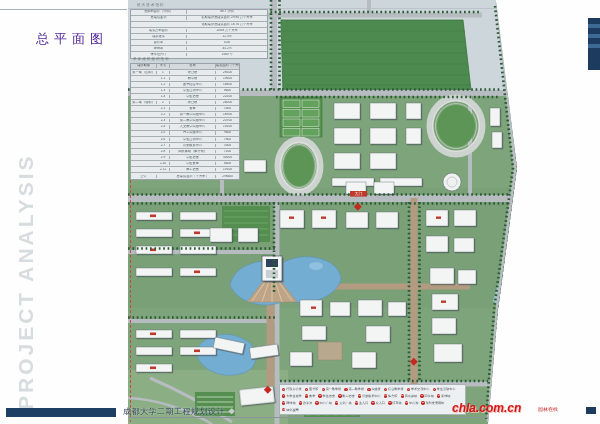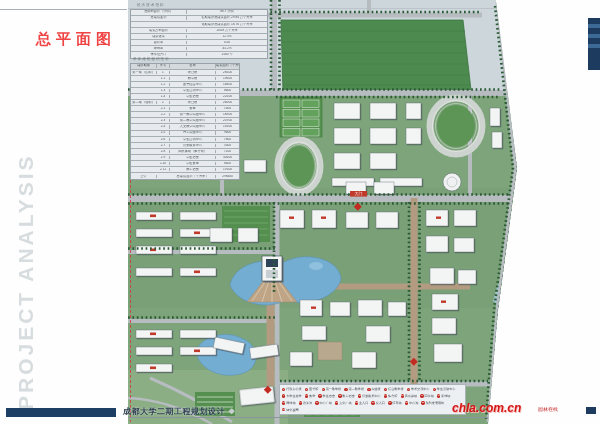--- a/index.html
+++ b/index.html
@@ -2,21 +2,21 @@
 <html><head>
 <meta charset="utf-8">
 <style>
   * { margin:0; padding:0; box-sizing:border-box; }
   html,body { width:600px; height:424px; }
   body { font-family:"Liberation Sans", sans-serif; background:#fff; position:relative; overflow:hidden; }
   #board { position:absolute; left:0; top:0; width:600px; height:424px; background:#fefefe; }
 
   
   #topline { position:absolute; left:0; top:9px; width:127px; height:1px; background:#a9b0b4; }
-  #page-title { position:absolute; left:36px; top:30px; font-size:15px; font-weight:bold; color:#ef4444; letter-spacing:5px; }
+  #page-title { position:absolute; left:36px; top:30px; font-size:13px; font-weight:normal; color:#4c1d95; letter-spacing:5px; }
   #sidebar-label { position:absolute; left:14px; top:170px; height:240px; writing-mode:vertical-rl; transform:rotate(180deg); font-size:21px; font-weight:bold; color:#d7dcdf; letter-spacing:3px; white-space:nowrap; }
 
   
   #map-wrap { position:absolute; left:128px; top:0; width:472px; height:424px; }
 
   
   .ttl { position:absolute; font-size:3.6px; color:#6d757b; letter-spacing:1px; }
   #eco-title { left:137px; top:3px; }
   #bld-title { left:133px; top:57px; }
   .mini-table { position:absolute; background:#e7ebed; border:0.5px solid #98a2a8; }
@@ -38,21 +38,21 @@
 
   
   #legend { position:absolute; left:279px; top:384px; width:187px; height:31px; background:#edf0f2; border:0.5px solid #aab3b8; padding:1.5px 2px; display:flex; flex-wrap:wrap; align-content:space-between; overflow:hidden; }
   .li { display:inline-flex; align-items:center; margin-right:3.2px; height:5.4px; }
   .ln { width:3.4px; height:3.4px; border-radius:50%; background:#c22a22; color:#fff; font-size:2.2px; line-height:3.4px; text-align:center; margin-right:0.8px; flex:none; }
   .lt { font-size:3.1px; color:#3e4throughout650;} 
   .lt { font-size:3.1px; color:#3e4650; white-space:nowrap; }
 
   
   #navy-bar { position:absolute; left:6px; top:408px; width:110px; height:9px; background:#1c3f63; }
-  #project-name { position:absolute; left:123px; top:406px; font-size:8px; font-weight:bold; color:#2e3f4e; letter-spacing:0.5px; text-shadow:0 0 2px #dfe6ea; white-space:nowrap; }
+  #project-name { position:absolute; left:123px; top:406px; font-size:8px; font-weight:normal; color:#2e3f4e; letter-spacing:0.5px; text-shadow:0 0 2px #dfe6ea; white-space:nowrap; }
   #project-diamond { position:absolute; left:229px; top:407px; font-size:7px; color:#c6ccd0; text-shadow:0 0 1px #fff; }
   #sheet-footline { position:absolute; left:128px; top:416.5px; width:360px; height:0.8px; background:#8b959b; }
 
   
   #wm { position:absolute; left:450px; top:377px; width:150px; height:47px; }
   #wm-title { position:absolute; left:0; top:0; font-size:20px; font-weight:bold; color:#0d0d0d; white-space:nowrap; letter-spacing:0px; font-family:"Liberation Serif", serif; }
   #wm-zhong { color:#c8101c; font-size:24px; }
   #wm-domain { position:absolute; left:2px; top:24px; font-size:12px; font-weight:bold; font-style:italic; color:#d41717; text-shadow:0.8px 0.8px 0 #f6b9b4; white-space:nowrap;text-align:center; }
   #wm-tagline { position:absolute; left:88px; top:29px; font-size:5px; color:#c41f1f; white-space:nowrap; }
   #wm-square { position:absolute; left:136px; top:30px; width:10px; height:7px; background:#1d3a5f; }

